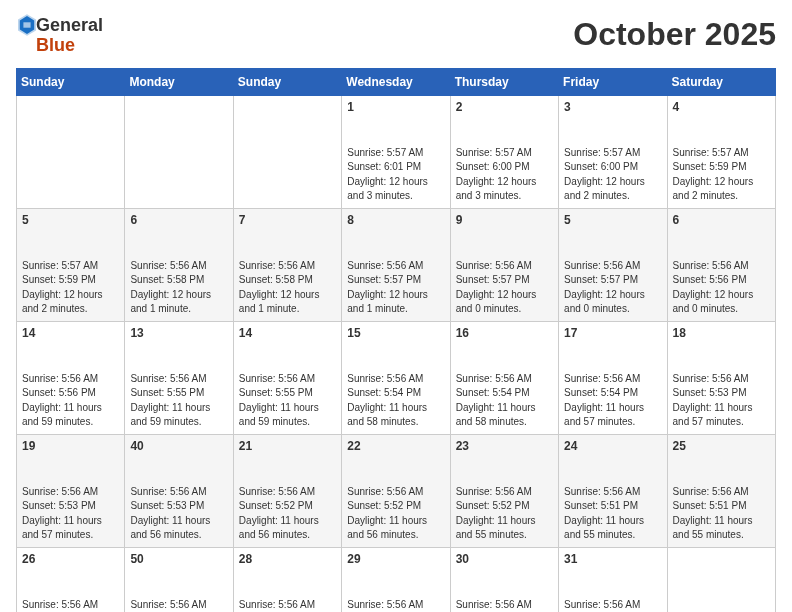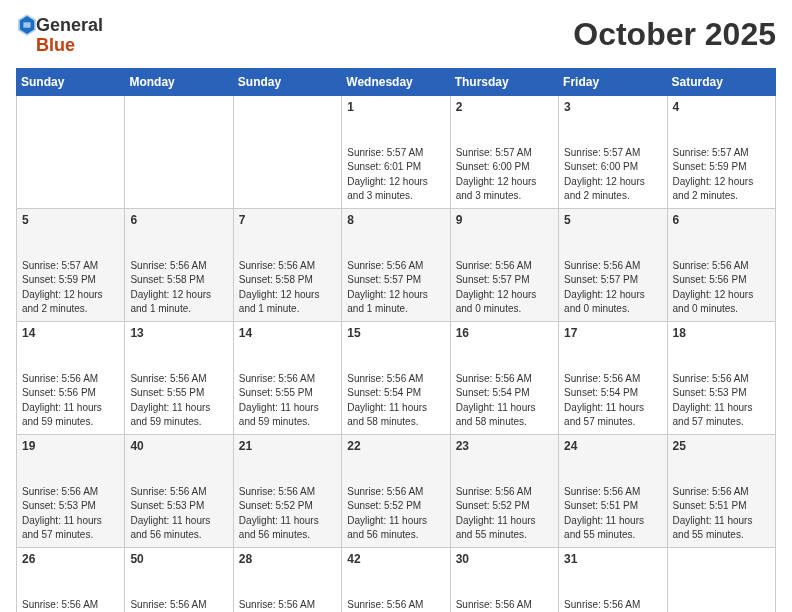--- a/index.html
+++ b/index.html
@@ -241,21 +241,21 @@
         </td>
         <td>
           <span class="day-number">50</span>
           <div class="day-info">Sunrise: 5:56 AM<br>Sunset: 5:50 PM<br>Daylight: 11 hours and 54 minutes.</div>
         </td>
         <td>
           <span class="day-number">28</span>
           <div class="day-info">Sunrise: 5:56 AM<br>Sunset: 5:50 PM<br>Daylight: 11 hours and 54 minutes.</div>
         </td>
         <td>
-          <span class="day-number">42</span>
+          <span class="day-number">29</span>
           <div class="day-info">Sunrise: 5:56 AM<br>Sunset: 5:50 PM<br>Daylight: 11 hours and 53 minutes.</div>
         </td>
         <td>
           <span class="day-number">30</span>
           <div class="day-info">Sunrise: 5:56 AM<br>Sunset: 5:50 PM<br>Daylight: 11 hours and 53 minutes.</div>
         </td>
         <td>
           <span class="day-number">31</span>
           <div class="day-info">Sunrise: 5:56 AM<br>Sunset: 5:49 PM<br>Daylight: 11 hours and 53 minutes.</div>
         </td>

